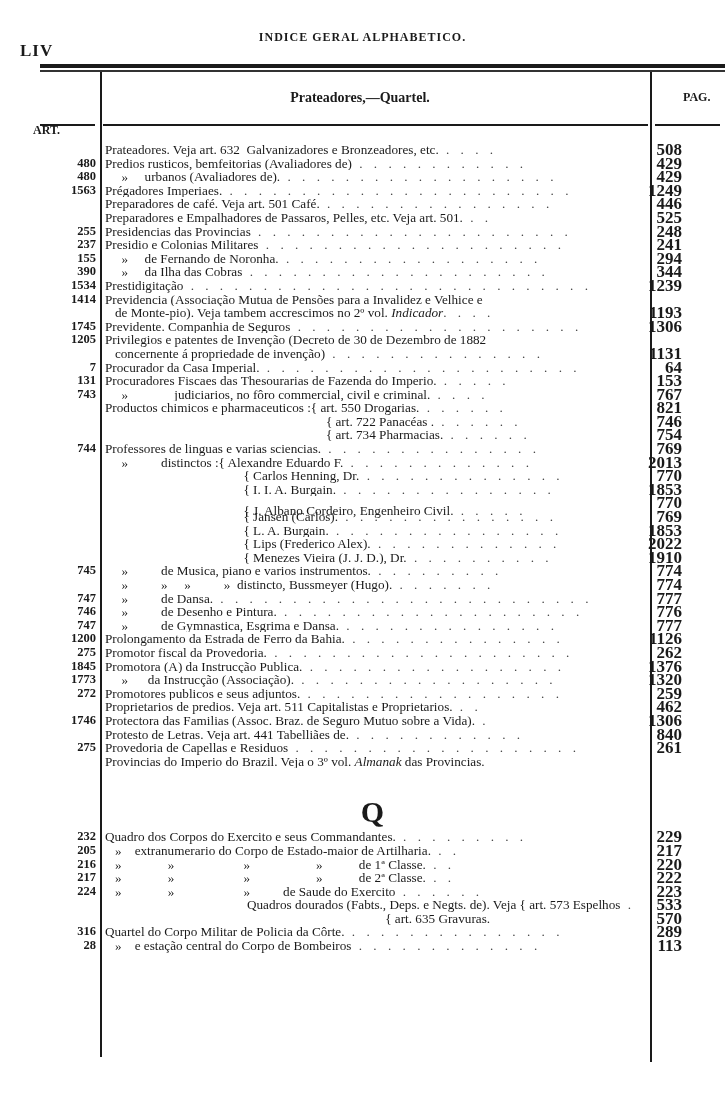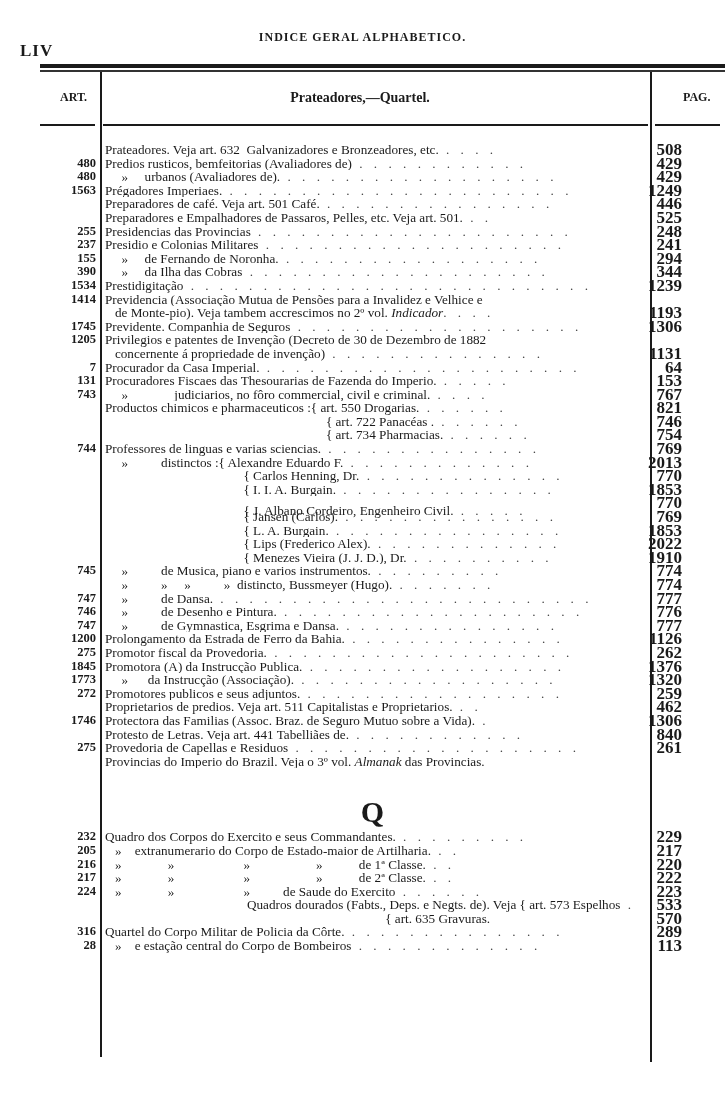--- a/index.html
+++ b/index.html
@@ -4,21 +4,21 @@
   <style>
     html, body { margin: 0; padding: 0; background: #ffffff; }
     body { width: 725px; height: 1111px; position: relative; overflow: hidden;
            font-family: "Liberation Serif", "DejaVu Serif", serif; color: #1a1a1a; }
     .page-num { position: absolute; left: 20px; top: 41px; font-size: 17px; font-weight: bold; letter-spacing: 1px; }
     .page-title { position: absolute; left: 0; width: 725px; top: 30px; text-align: center; font-size: 12px; font-weight: bold; letter-spacing: 1px; }
     .rule-top { position: absolute; left: 40px; width: 685px; top: 64px; height: 4px; background: #1a1a1a; }
     .rule-top2 { position: absolute; left: 40px; width: 685px; top: 70px; height: 2px; background: #333; }
     .vline { position: absolute; width: 1.5px; background: #1a1a1a; }
     .hdr { position: absolute; top: 90px; font-weight: bold; font-size: 12px; }
-    .hdr-art { left: 60px; }
+    .hdr-art { left: 33px; margin-top: 33px; }
     .hdr-pag { left: 683px; }
     .hdr-title { left: 100px; width: 520px; text-align: center; font-size: 14px; }
     .rule-hdr { position: absolute; top: 124px; height: 2px; background: #1a1a1a; }
     .rows { position: absolute; left: 0; top: 143px; width: 725px; }
     .row { position: relative; height: 13.6px; font-size: 13.2px; line-height: 13.6px; white-space: nowrap; }
     .art { position: absolute; left: 40px; width: 56px; text-align: right; font-weight: bold; font-size: 12.5px; }
     .txt { position: absolute; left: 105px; width: 530px; overflow: hidden; }
     .txt .leader { color: #444; letter-spacing: 4px; }
     .pag { position: absolute; left: 640px; width: 42px; text-align: right; font-weight: bold; font-size: 17px; }
     .q-head { position: relative; height: 36px; text-align: center; font-size: 30px; font-weight: bold; line-height: 36px; padding-left: 20px; }

